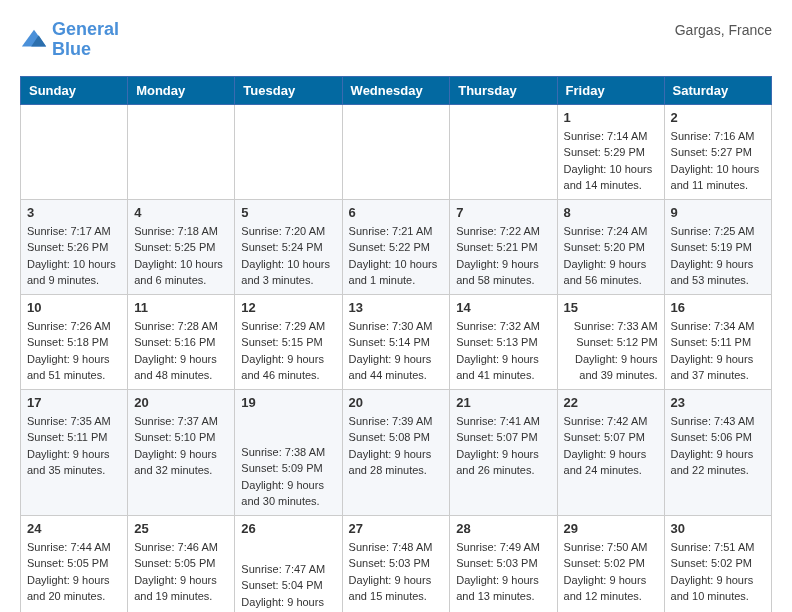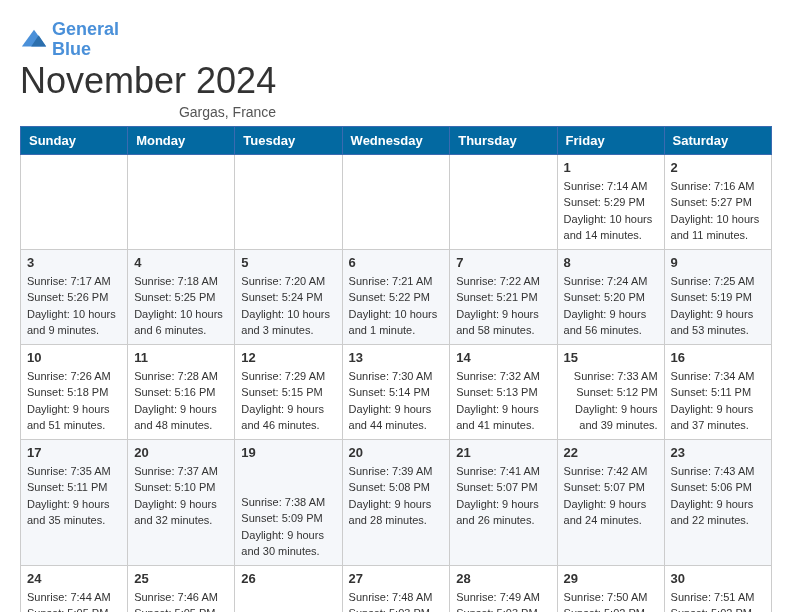--- a/index.html
+++ b/index.html
@@ -7,22 +7,21 @@
       font-family: Arial, sans-serif;
       background: #fff;
       width: 792px;
       min-height: 612px;
       padding: 20px;
     }
     .header-section {
       display: flex;
       justify-content: space-between;
       align-items: flex-start;
-      margin-bottom: 6px;
-      flex-direction: column;
+      margin-bottom: 16px;
     }
     .logo {
       display: flex;
       align-items: center;
       gap: 4px;
     }
     .logo-text {
       font-size: 18px;
       font-weight: bold;
       color: #333;
@@ -101,21 +100,20 @@
     <svg class="logo-icon" viewBox="0 0 30 30">
       <polygon points="15,4 28,22 2,22" fill="#4a90d9"></polygon>
       <polygon points="20,10 28,22 12,22" fill="#2c6fad"></polygon>
     </svg>
     <div class="logo-text">
       <div><span>General</span></div>
       <div><span style="color:#4a90d9">Blue</span></div>
     </div>
   </div>
   <div class="title-block">
-    <div class="month-title">November 2024</div>
     <div class="location">Gargas, France</div>
   </div>
 </div>
 
 <table class="calendar-table">
   <thead>
     <tr>
     <th>Sunday</th>
         <th>Monday</th>
         <th>Tuesday</th>

